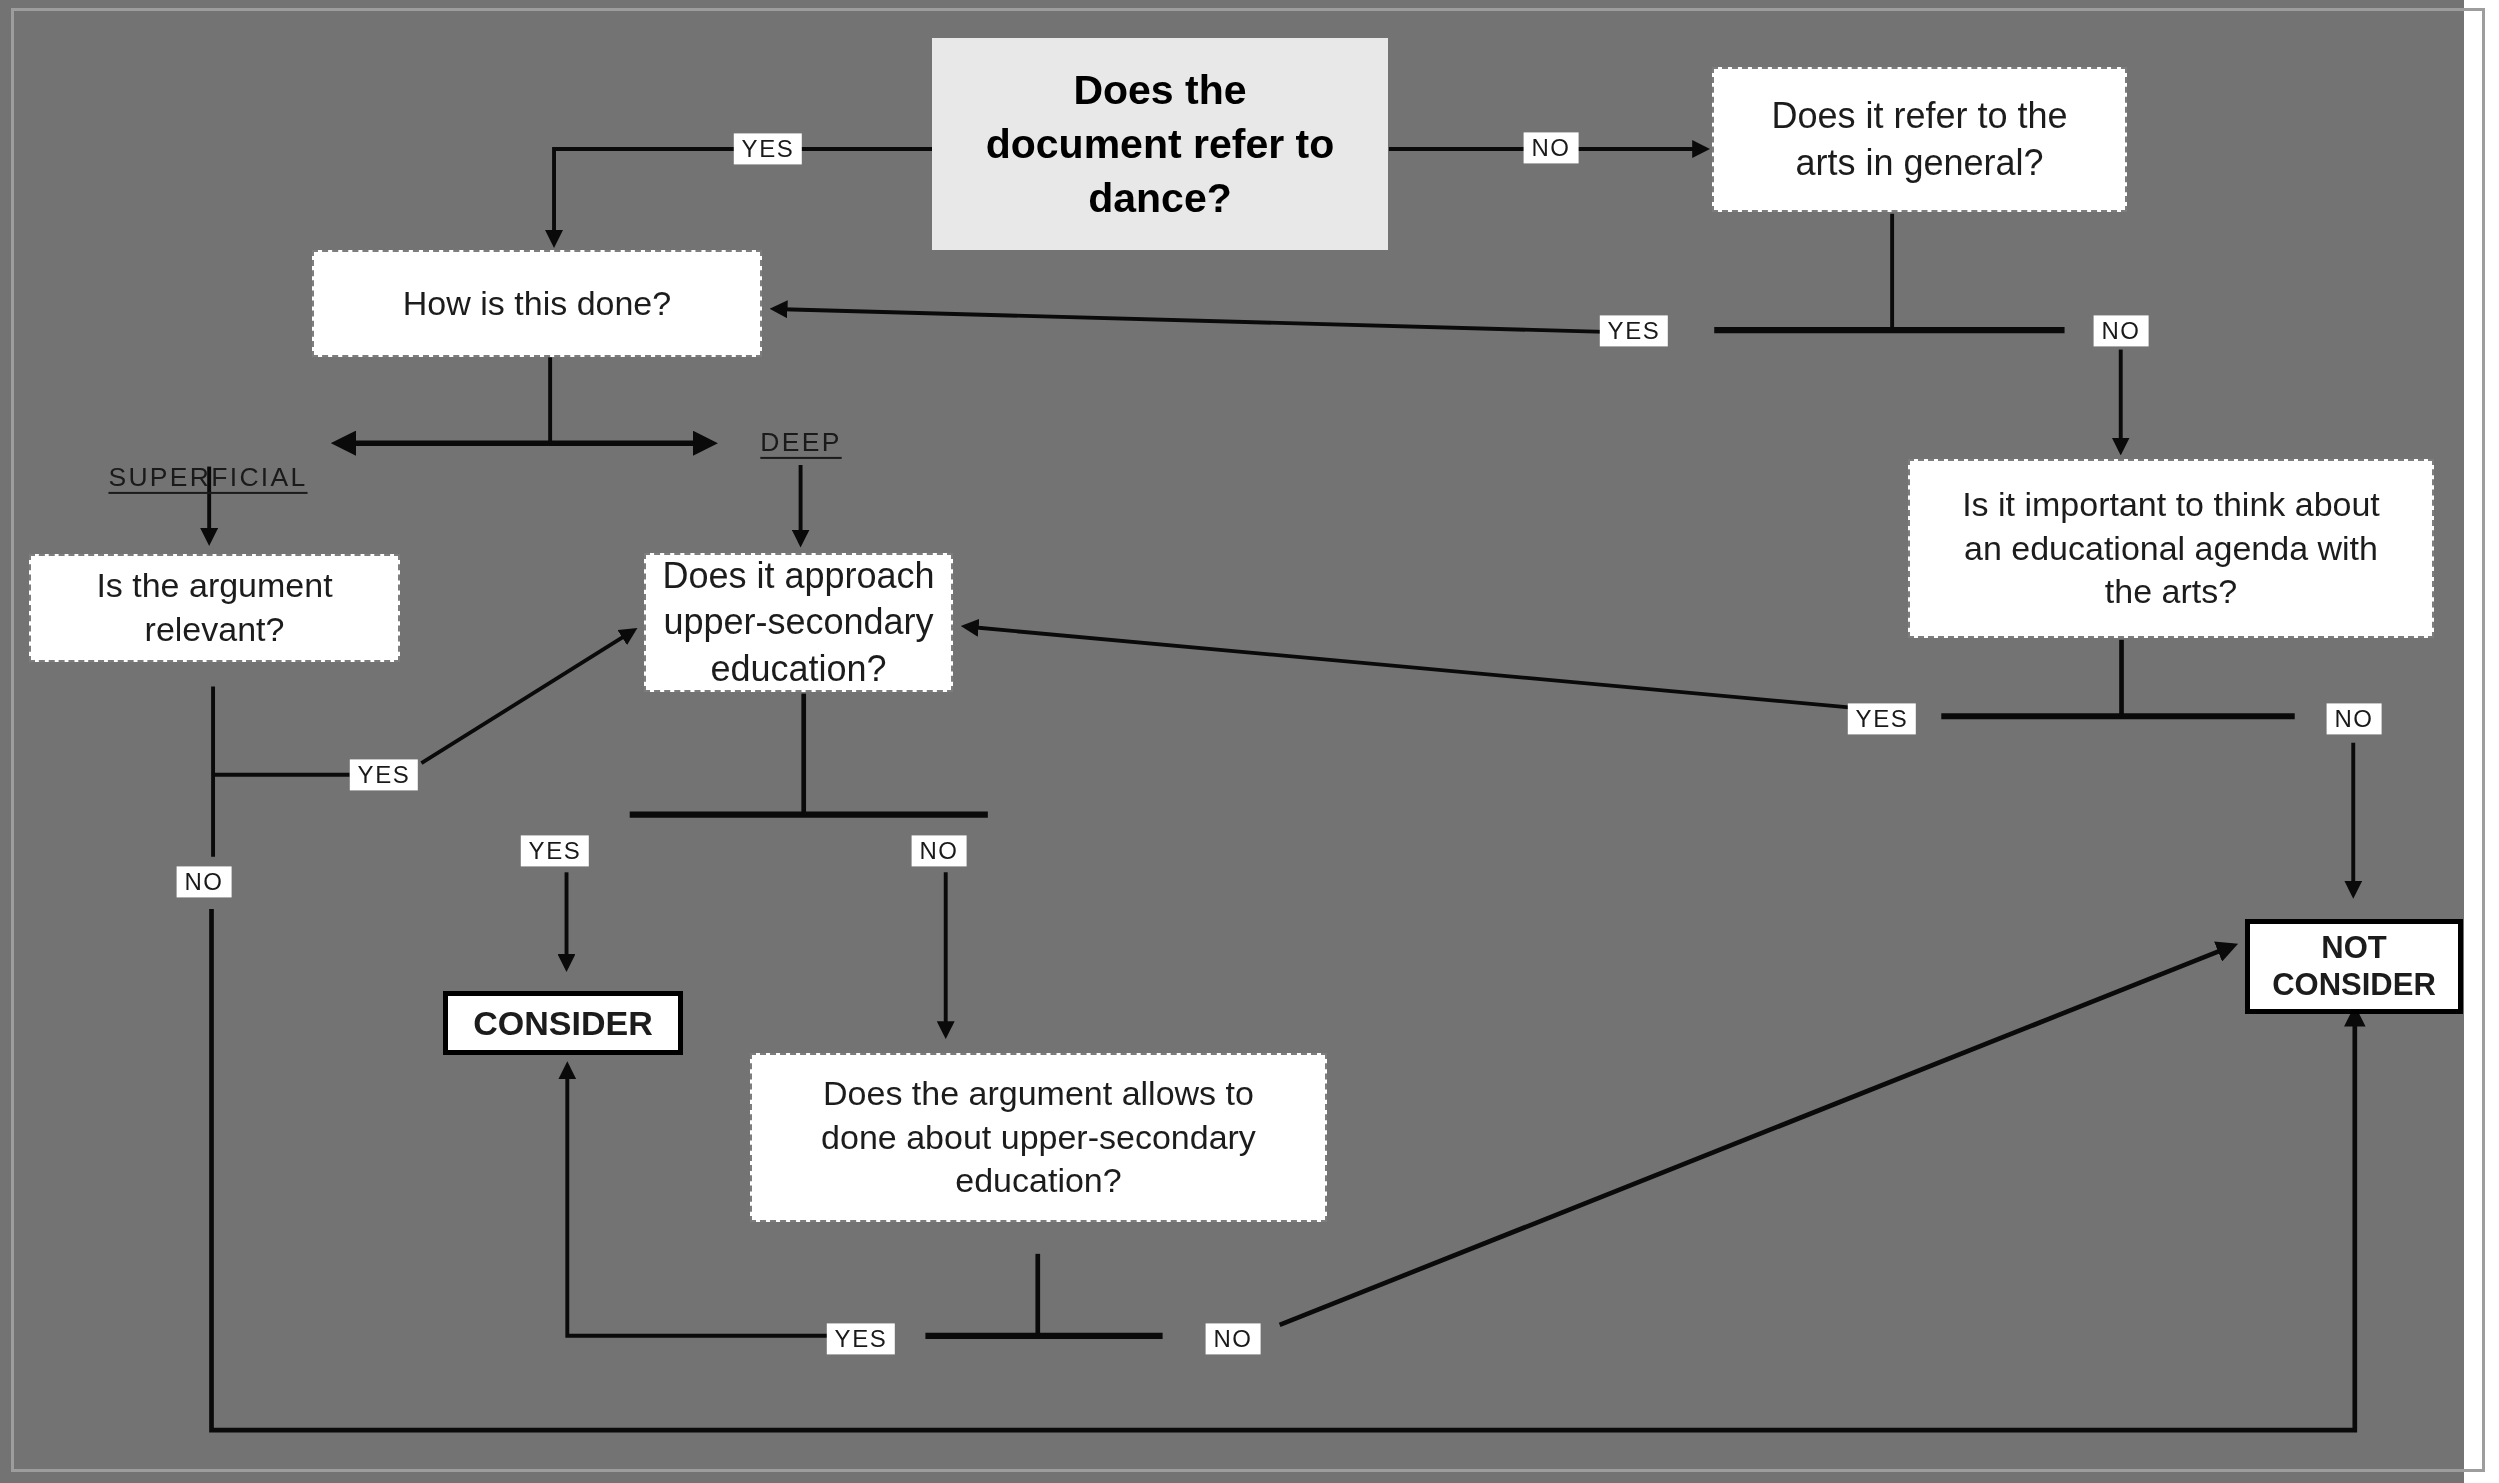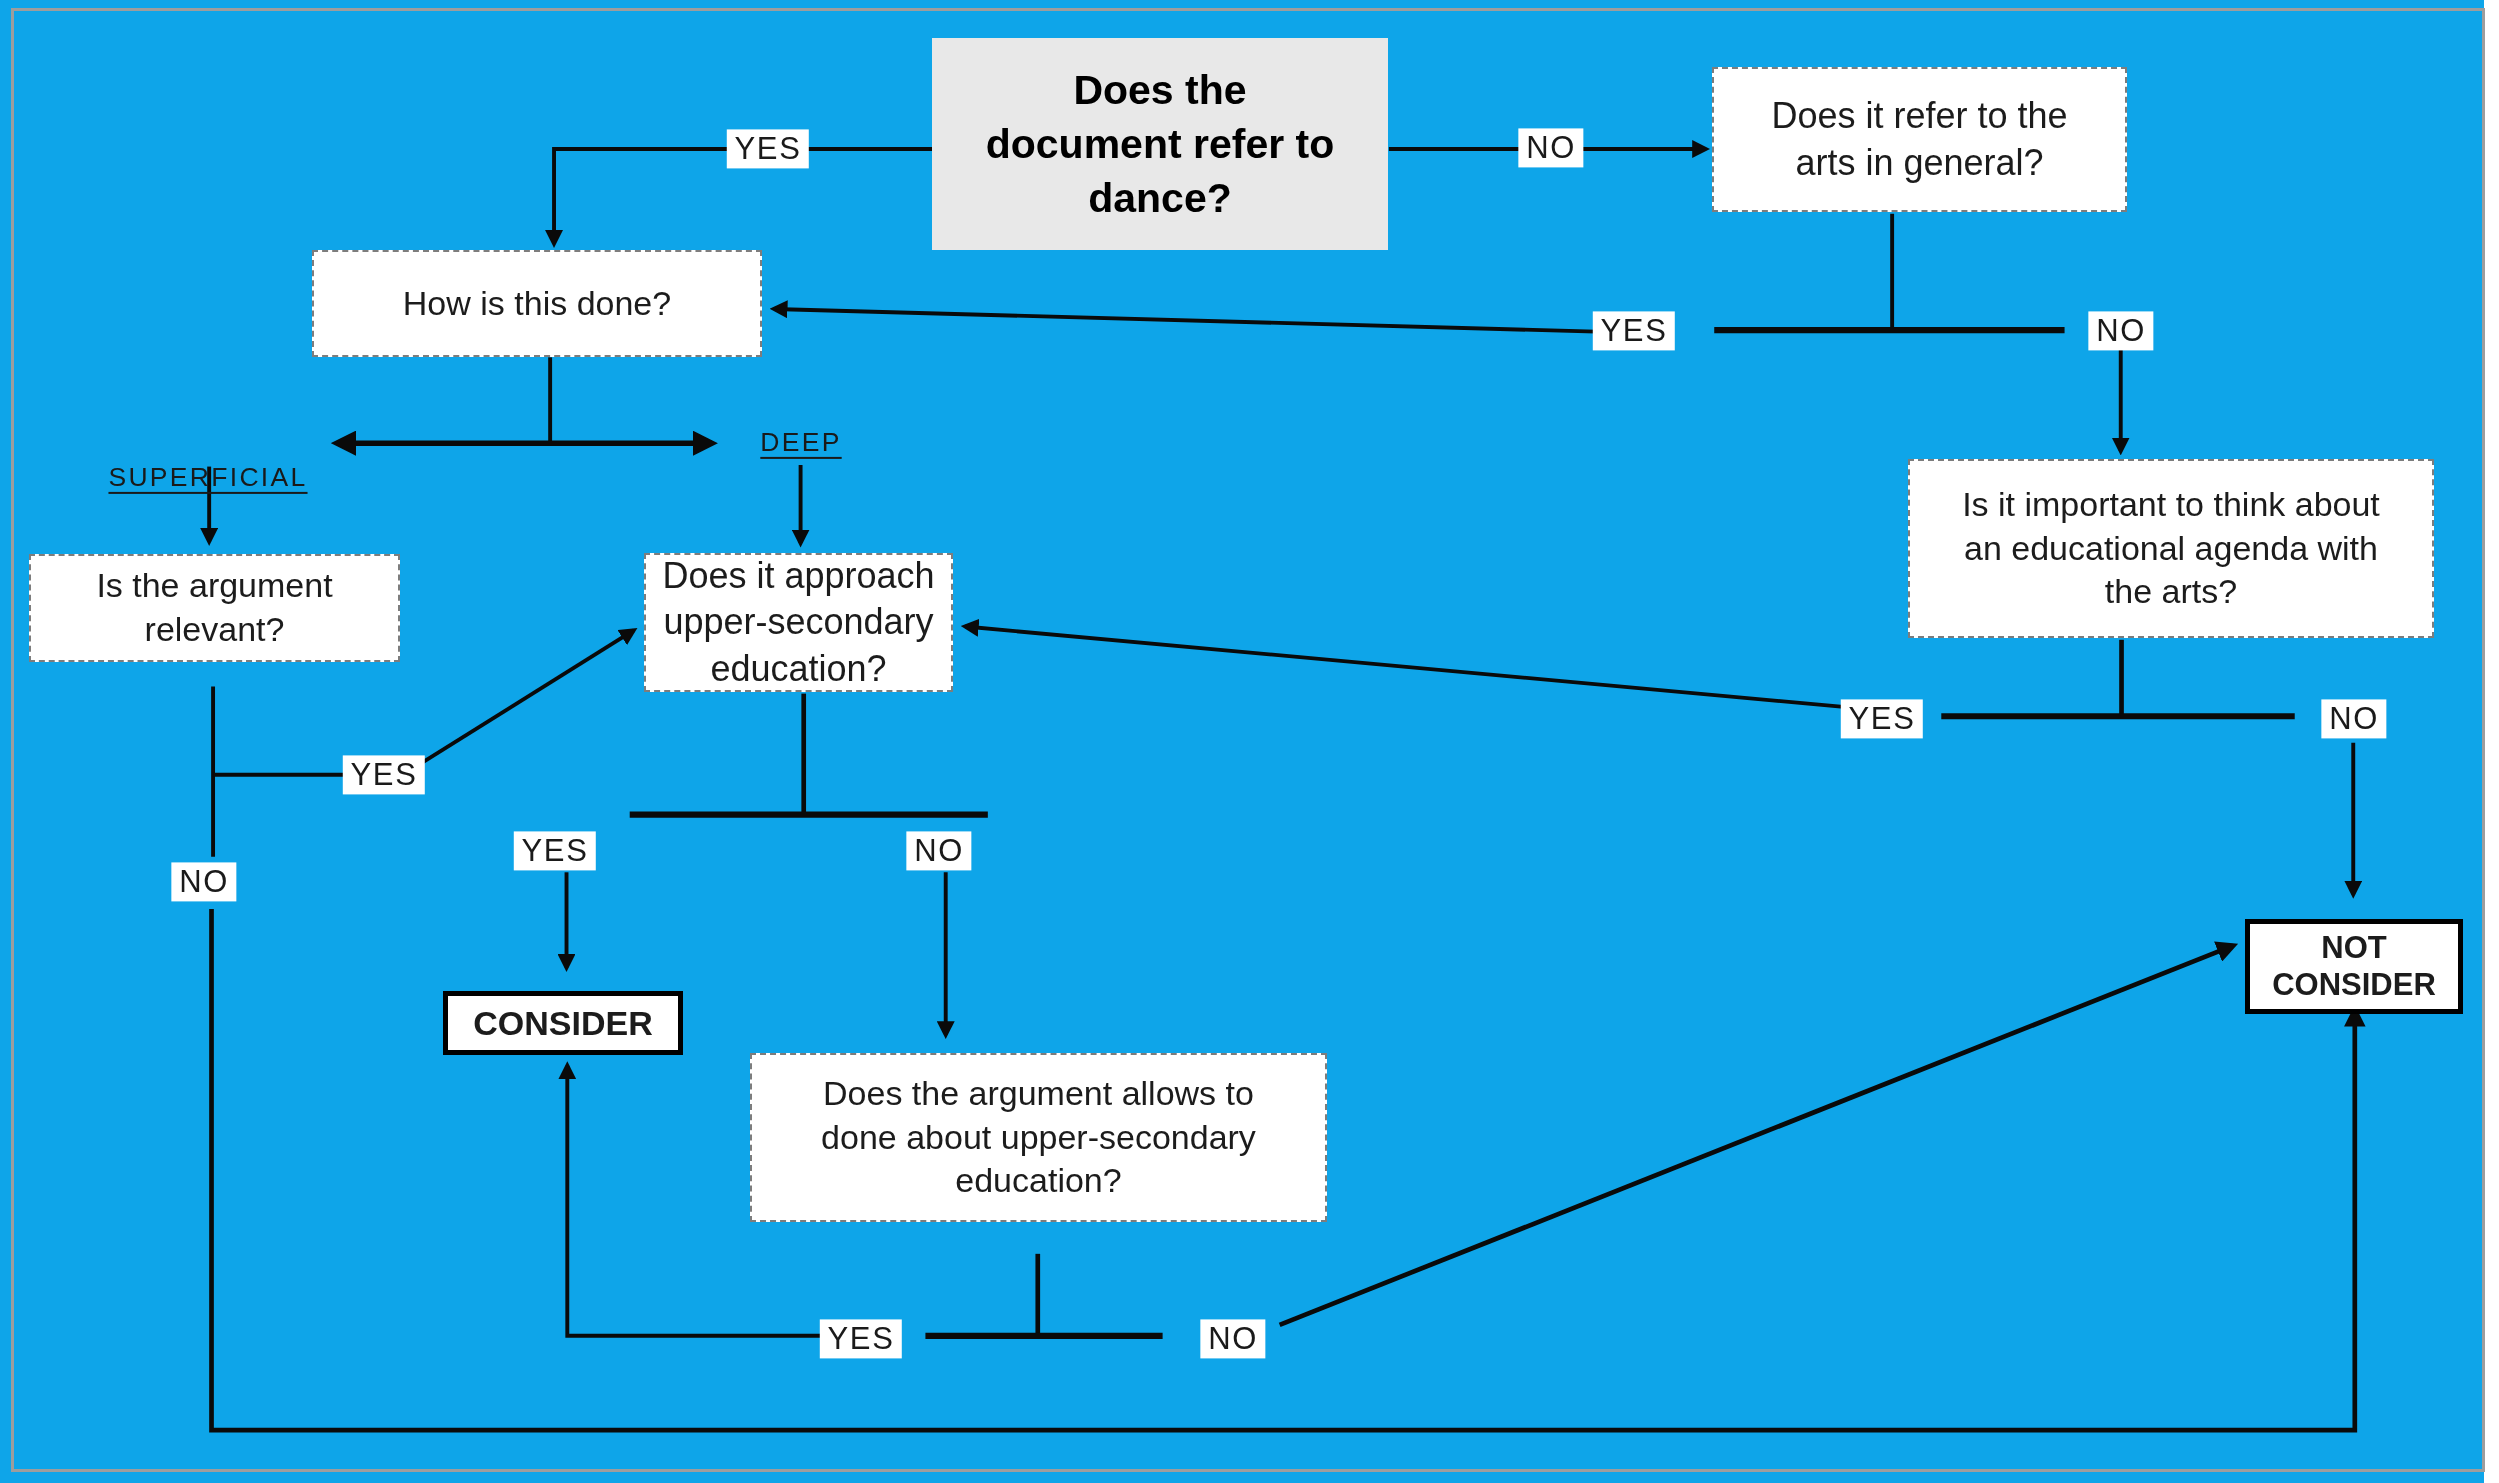--- a/index.html
+++ b/index.html
@@ -1,32 +1,32 @@
 <!DOCTYPE html>
 <html style="font-size:12.5px"><head>
 <meta charset="utf-8">
 <style>
   html,body{margin:0;padding:0;background:#ffffff;}
   body{width:2500px;height:1484px;overflow:hidden;
        font-family:"Liberation Sans", sans-serif;}
-  .canvas{position:relative;width:2464px;height:1484px;background:#0ea5e9;padding-left:20px;}
+  .canvas{position:relative;width:2464px;height:1484px;background:#737373;}
   .frame{position:absolute;left:11px;top:7.8px;width:2474px;height:1464px;
          border:3.9px solid #9d9d9d;box-sizing:border-box;}
   svg.wires{position:absolute;left:0;top:0;z-index:1;}
   .node{position:absolute;box-sizing:border-box;z-index:2;
         display:flex;align-items:center;justify-content:center;
         text-align:center;white-space:pre-line;color:#1c1c1c;
         background:#ffffff;line-height:1.28;}
   .qbox{border:2.3px dashed #7d7d7d;font-size:34px;font-weight:400;}
   .titlebox{background:#e8e8e8;border:none;font-size:41px;font-weight:700;
             line-height:1.32;color:#000;}
   .solidbox{border:5.5px solid #000000;font-weight:700;background:#ffffff;
             line-height:1.18;}
   .elabel{position:absolute;transform:translate(-50%,-50%);z-index:3;
-          background:#ffffff;padding:1.6px 7.8px;font-size:31px;
+          background:#ffffff;padding:1.6px 7.8px;font-size:24px;
           letter-spacing:1.6px;color:#1a1a1a;white-space:nowrap;}
   .branch{font-size:26.5px;letter-spacing:2.3px;text-decoration:underline;
           text-underline-offset:5.5px;text-decoration-thickness:2.3px;
           background:transparent;}
 </style>
 </head>
 <body>
 
 <div class="canvas">
 

